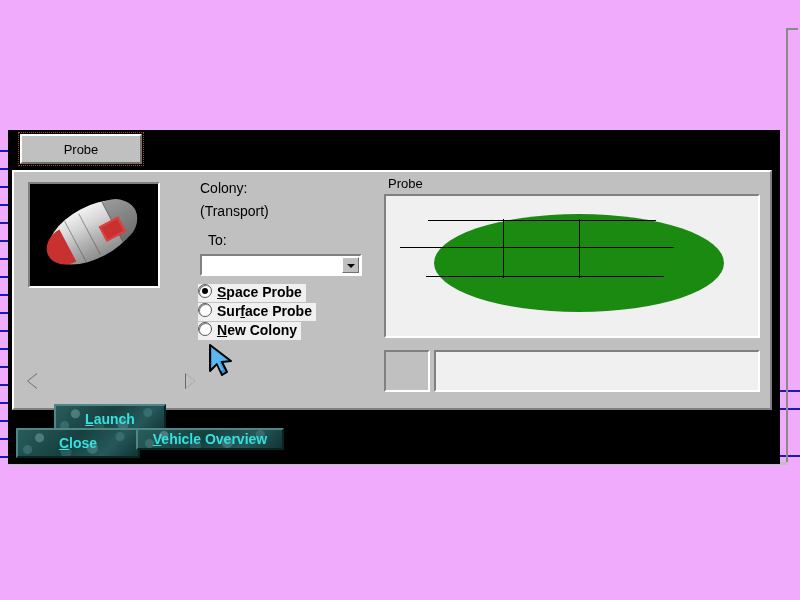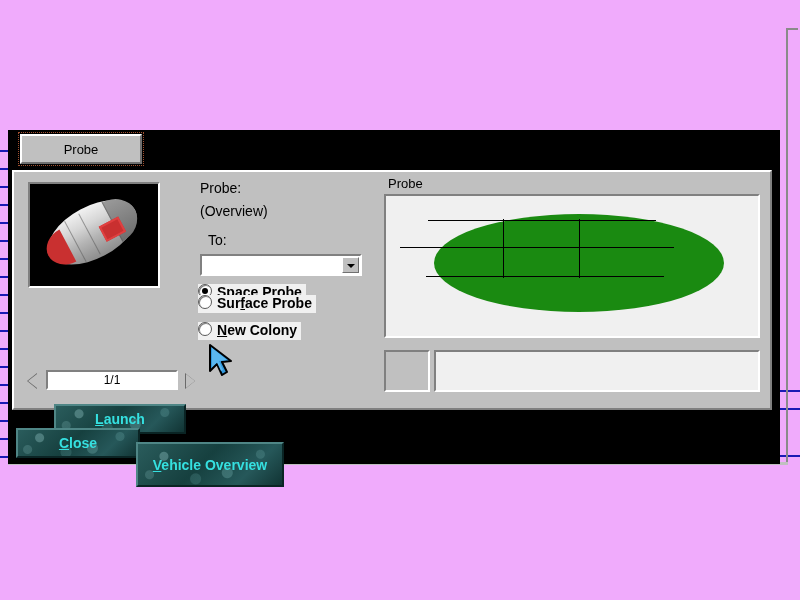--- a/index.html
+++ b/index.html
@@ -243,37 +243,37 @@
     display: flex;
     align-items: center;
     justify-content: center;
     cursor: default;
   }
   .tbtn u { text-decoration: underline; }
 
   .btn-launch {
     left: 40px;
     top: 232px;
-    width: 132px;
+    width: 112px;
     height: 30px;
   }
 
   .btn-close {
     position: absolute;
     left: 16px;
     top: 428px;
     width: 124px;
     height: 30px;
   }
   .btn-overview {
     position: absolute;
     left: 136px;
-    top: 442px;
+    top: 428px;
     width: 148px;
-    height: 45px;
+    height: 22px;
     justify-content: center;
   }
 
   
   .lbl {
     position: absolute;
     font-size: 14px;
     color: #000000;
     white-space: nowrap;
   }
@@ -323,21 +323,21 @@
   .radio-row {
     position: absolute;
     height: 18px;
     background: #f0f0f0;
     display: flex;
     align-items: flex-start;
     cursor: default;
     padding-right: 4px;
   }
   .radio-1 { left: 184px; top: 112px; }
-  .radio-2 { left: 184px; top: 123px; }
+  .radio-2 { left: 184px; top: 131px; }
   .radio-3 { left: 184px; top: 150px; }
 
   .radio-mark {
     width: 12px;
     height: 12px;
     border-radius: 50%;
     background: #ffffff;
     border: 1px solid #5a5a5a;
     box-shadow: inset 1px 1px 0 #808080;
     margin-right: 5px;
@@ -552,35 +552,32 @@
           <div class="capsule-seam" style="left:70px;"></div>
           <div class="capsule-hatch"></div>
         </div>
       </div>
 
       <div class="spinner">
         <div class="arrow-btn arrow-left">
           <div class="tri-outline-l"></div>
             <div class="tri tri-l"></div>
         </div>
-        <div class="page-field">
-          <span>1/1</span>
-        </div>
         <div class="arrow-btn arrow-right">
           <div class="tri-outline-r"></div>
             <div class="tri tri-r"></div>
         </div>
       </div>
 
       <div class="tbtn btn-launch">
         <span><u>L</u><span>aunch</span></span>
       </div>
 
-      <div class="lbl lbl-colony">Probe:</div>
-      <div class="lbl lbl-plymouth">(Overview)</div>
+      <div class="lbl lbl-colony">Colony:</div>
+      <div class="lbl lbl-plymouth">(Transport)</div>
       <div class="lbl lbl-to">To:</div>
 
       <div class="combo">
         <div class="combo-btn">
           <div class="combo-arrow"></div>
         </div>
       </div>
 
       <div class="radio-row radio-1">
         <div class="radio-mark on"></div>

